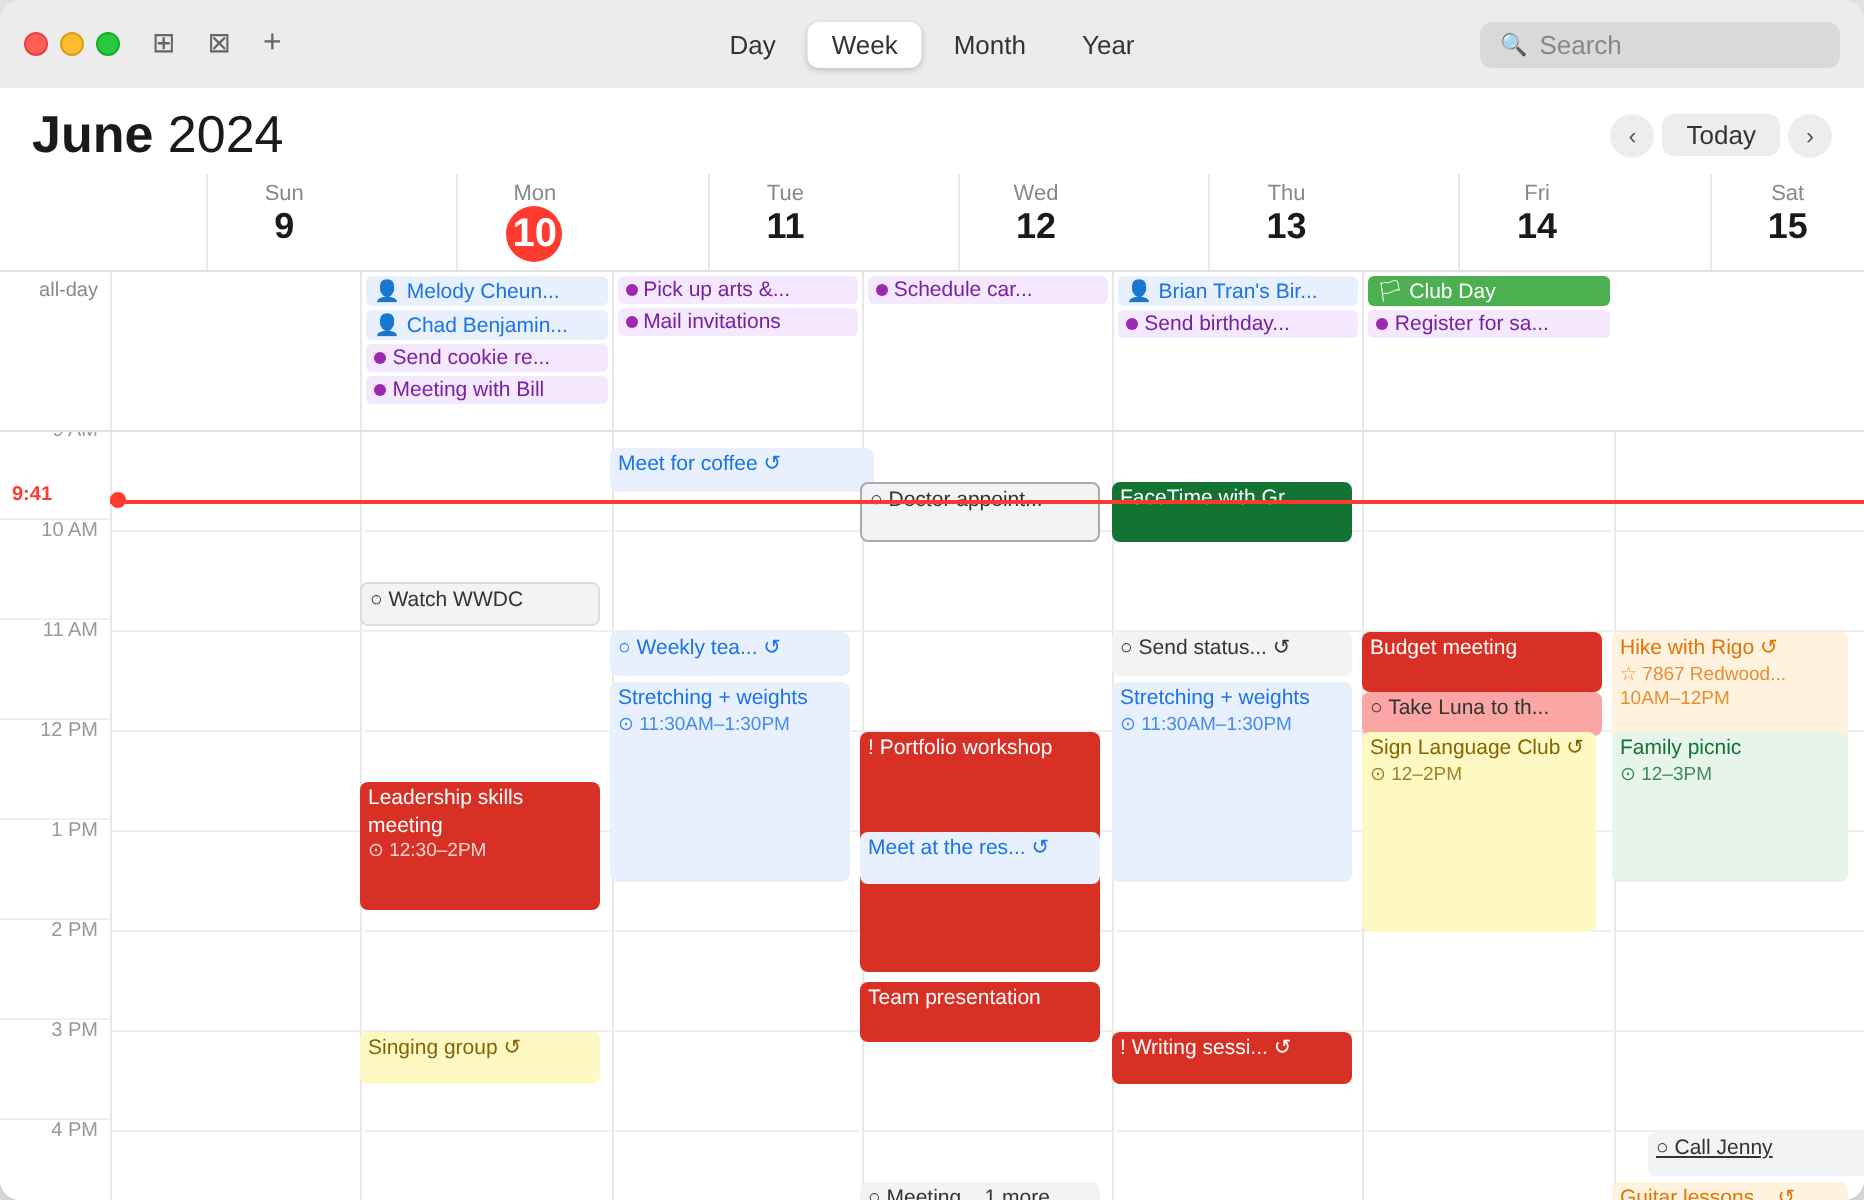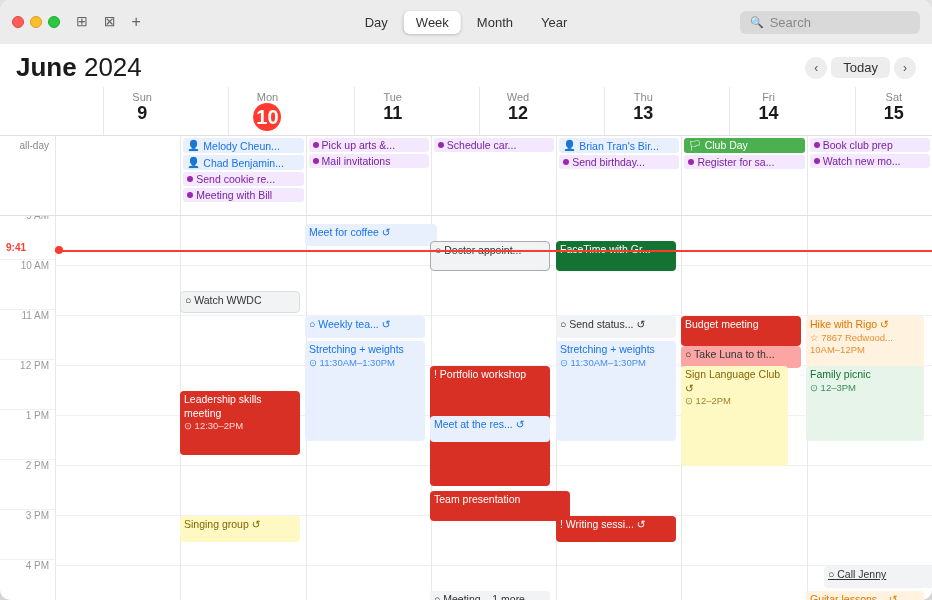--- a/index.html
+++ b/index.html
@@ -399,28 +399,20 @@
 
       <div class="allday-col">
         <div class="allday-event ev-flag">
           🏳 Club Day
         </div>
         <div class="allday-event ev-purple">
           <span class="dot" style="background:#9c27b0;"></span> Register for sa...
         </div>
       </div>
 
-      <div class="allday-col">
-        <div class="allday-event ev-purple">
-          <span class="dot" style="background:#9c27b0;"></span> Book club prep
-        </div>
-        <div class="allday-event ev-purple">
-          <span class="dot" style="background:#9c27b0;"></span> Watch new mo...
-        </div>
-      </div>
     </div>
 
     <div class="time-grid">
       <div style="position:relative;">
 
         <div class="time-grid-inner">
 
           <div class="time-slot time-label">9 AM</div>
           <div class="time-slot day-col"></div>
           <div class="time-slot day-col"></div>
@@ -549,36 +541,36 @@
 
         <div class="cal-event ev-blue" style="left:430px; top:200px; width:120px; height:26px;">
           Meet at the res... ↺
         </div>
 
         <div class="cal-event ev-blue" style="left:556px; top:125px; width:120px; height:100px;">
           <div class="event-title">Stretching + weights</div>
           <div class="event-time">⊙ 11:30AM–1:30PM</div>
         </div>
 
-        <div class="cal-event ev-yellow" style="left:681px; top:150px; width:107px; height:100px;">
+        <div class="cal-event ev-yellow" style="left:681px; top:150px; width:117px; height:100px;">
           <div class="event-title">Sign Language Club ↺</div>
           <div class="event-time">⊙ 12–2PM</div>
         </div>
 
         <div class="cal-event ev-green" style="left:806px; top:150px; width:118px; height:75px;">
           <div class="event-title">Family picnic</div>
           <div class="event-time">⊙ 12–3PM</div>
         </div>
 
         <div class="cal-event ev-red-solid" style="left:180px; top:175px; width:120px; height:64px;">
           <div class="event-title">Leadership skills meeting</div>
           <div class="event-time">⊙ 12:30–2PM</div>
         </div>
 
-        <div class="cal-event ev-red-solid" style="left:430px; top:275px; width:140px; height:30px;">
+        <div class="cal-event ev-red-solid" style="left:430px; top:275px; width:120px; height:30px;">
           <div class="event-title">Team presentation</div>
         </div>
 
         <div class="cal-event ev-yellow" style="left:180px; top:300px; width:120px; height:26px;">
           Singing group ↺
         </div>
 
         <div class="cal-event ev-red-solid" style="left:556px; top:300px; width:120px; height:26px;">
           ! Writing sessi... ↺
         </div>

